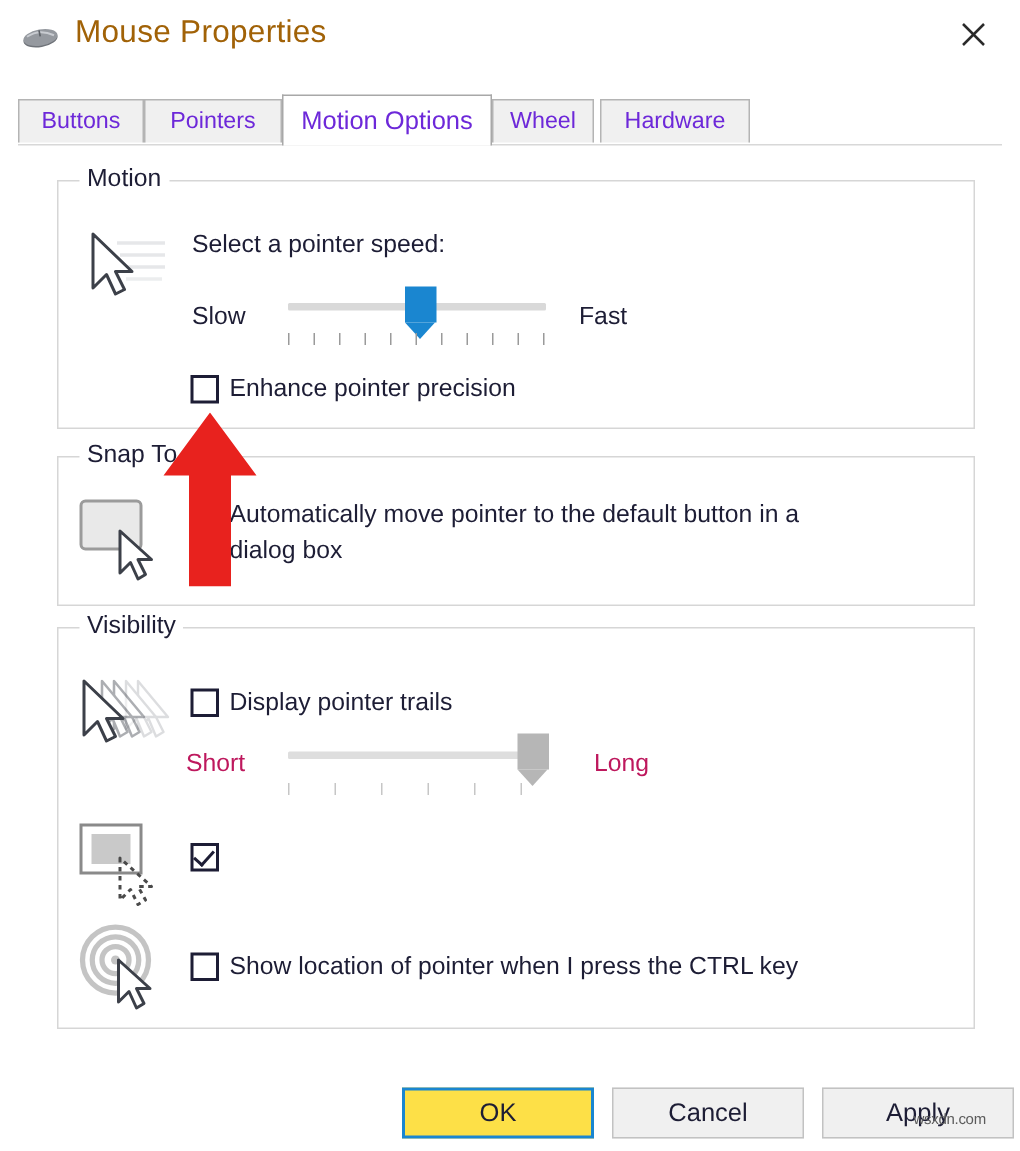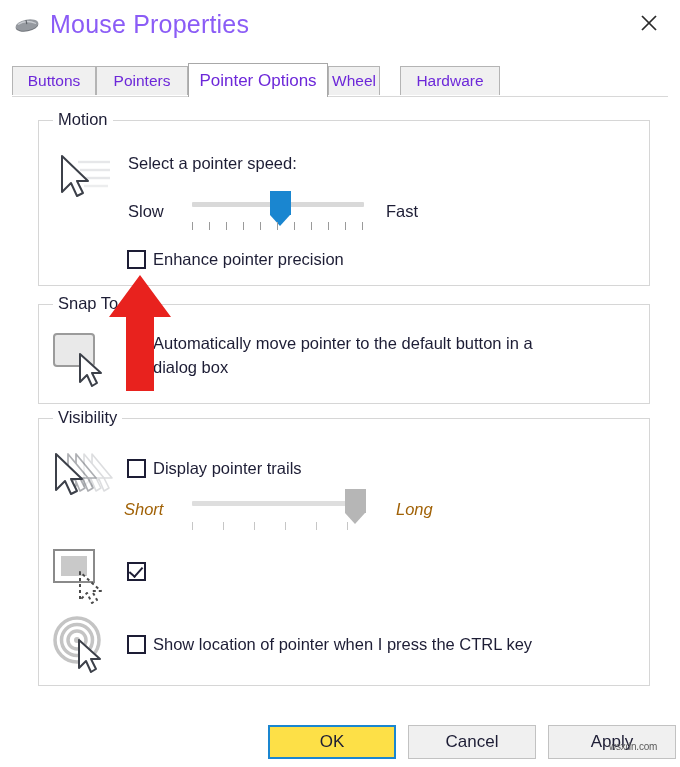--- a/index.html
+++ b/index.html
@@ -24,23 +24,23 @@
     background: #ffffff;
   }
   .title-icon {
     position: absolute;
     left: 14px; top: 16px;
     width: 28px; height: 18px;
   }
   .title-text {
     position: absolute;
     left: 50px; top: 10px;
-    font-size: 25px;
+    font-size: 21px;
     letter-spacing: 0.2px;
-    color: #8b5cf6;
+    color: #a16207;
     white-space: nowrap;
   }
   .close-btn {
     position: absolute;
     right: 8px; top: 2px;
     width: 46px; height: 42px;
     display: flex;
     align-items: center;
     justify-content: center;
   }
@@ -107,21 +107,21 @@
     white-space: nowrap;
   }
 
   
   .lbl {
     position: absolute;
     font-size: 16.5px;
     color: #1d1d35;
     white-space: nowrap;
   }
-  .lbl.dim { color: #a16207; font-style: italic; }
+  .lbl.dim { color: #be185d; }
 
   
   .cb {
     position: absolute;
     width: 19px; height: 19px;
     box-sizing: border-box;
     border: 2px solid #1d1d35;
     background: #ffffff;
   }
   .cb.checked::after {
@@ -238,23 +238,23 @@
 </div>
 
 <div class="tabstrip">
   <div class="tab" style="left:12px; width:84px;">
     <span>Buttons</span>
   </div>
   <div class="tab" style="left:96px; width:92px;">
     <span>Pointers</span>
   </div>
   <div class="tab active" style="left:188px; width:140px;">
-    <span>Pointer Options</span>
-  </div>
-  <div class="tab" style="left:328px; width:52px;">
+    <span>Motion Options</span>
+  </div>
+  <div class="tab" style="left:328px; width:68px;">
     <span>Wheel</span>
   </div>
   <div class="tab" style="left:400px; width:100px;">
     <span>Hardware</span>
   </div>
 </div>
 <div class="tab-underline"></div>
 
 <div class="page">
 

